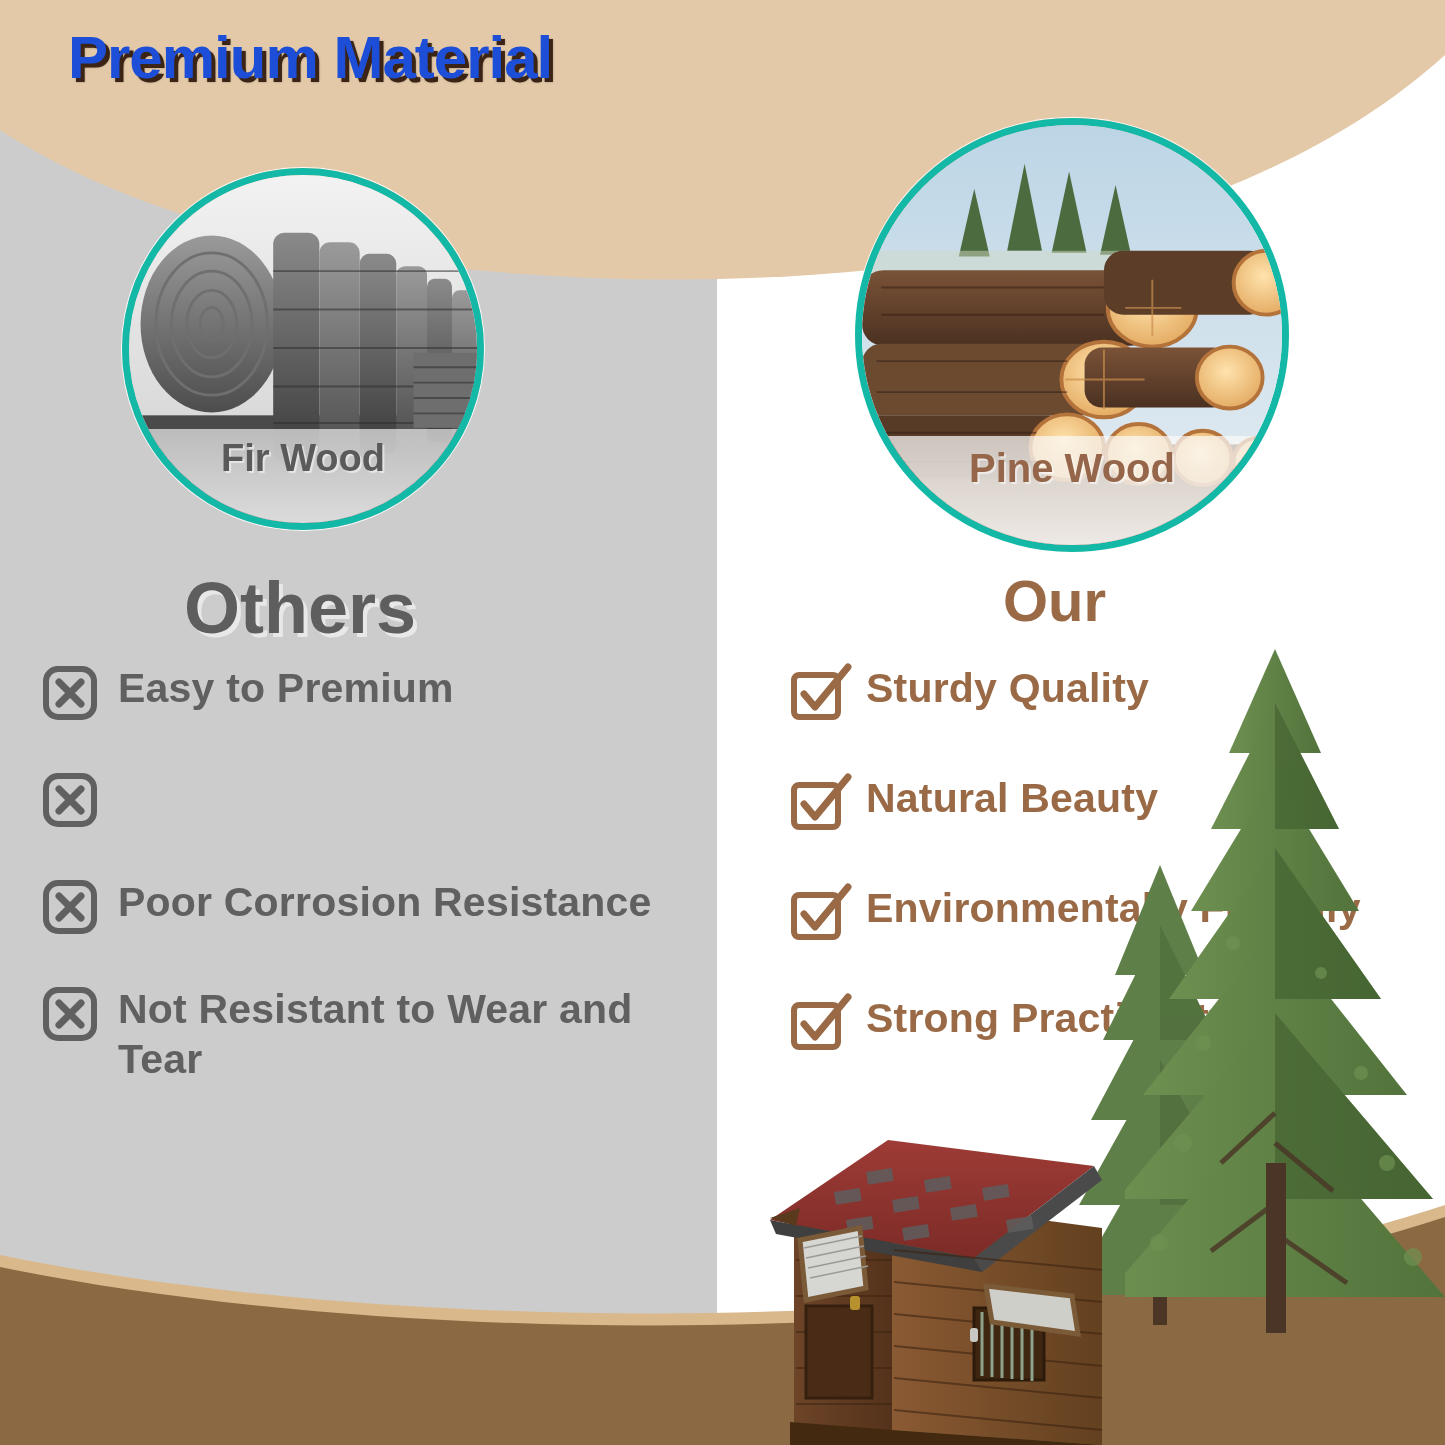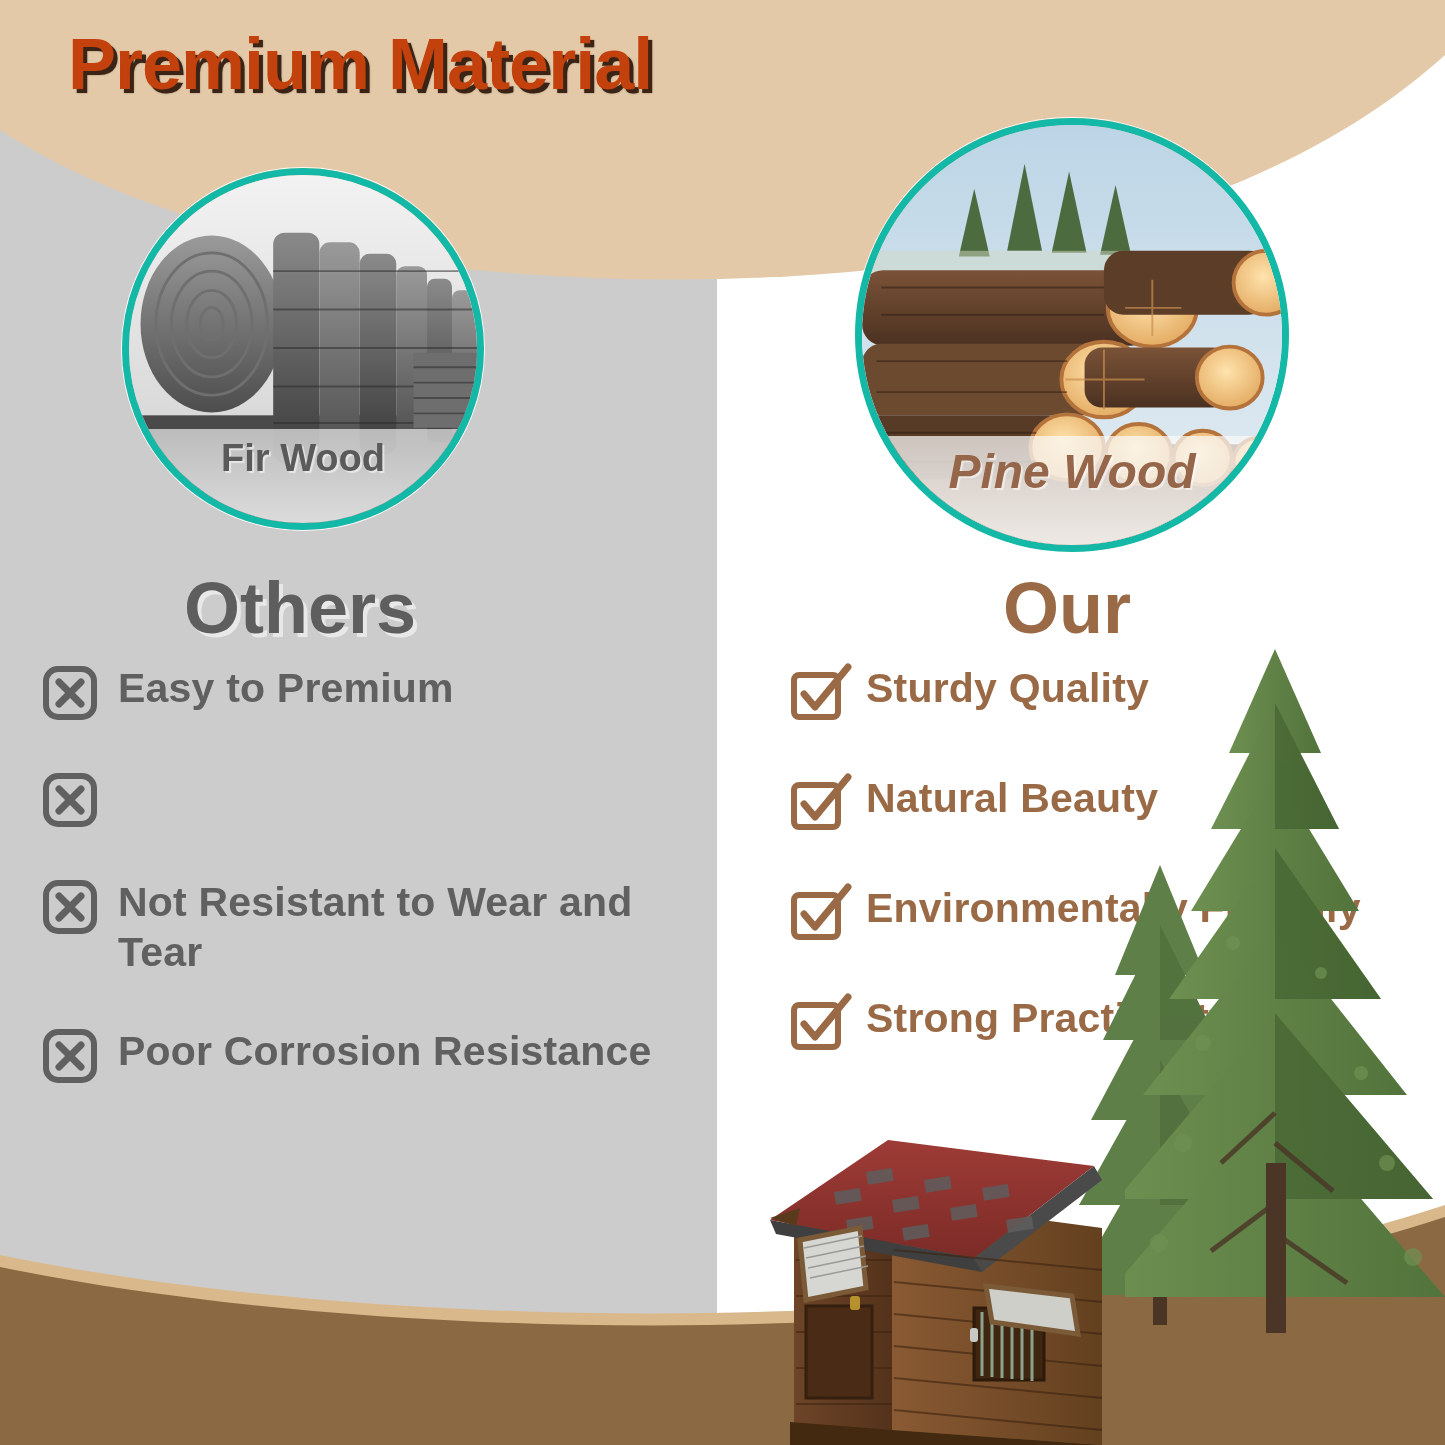--- a/index.html
+++ b/index.html
@@ -32,23 +32,23 @@
   
   .bottom-band{
     position:absolute;left:0;bottom:0;width:1445px;height:300px;
     overflow:hidden;
   }
   .bottom-band svg{display:block;}
 
   
   .title{
     position:absolute;left:68px;top:23px;
-    font-size:72px;font-weight:bold;
+    font-size:60px;font-weight:bold;
     letter-spacing:-1px;
-    color:#c2410c;
+    color:#1d4ed8;
     text-shadow:4px 4px 0 #3b2415, 4px 4px 2px rgba(0,0,0,.35);
     white-space:nowrap;
     z-index:6;
   }
 
   
   .circle{
     position:absolute;border-radius:50%;
     overflow:hidden;
     border:7px solid #14b8a6;
@@ -68,35 +68,34 @@
   }
   .circ-cap-left{
     height:24%;line-height:1.0;
     padding-top:3%;
     font-size:38px;color:#5a5a5a;
     background:linear-gradient(to bottom,rgba(236,236,236,.70),rgba(232,232,232,.92));
   }
   .circ-cap-right{
     height:23%;line-height:1.0;
     padding-top:3%;
-    font-size:48px;color:#96664a;
+    font-size:40px;color:#96664a;
     background:linear-gradient(to bottom,rgba(250,249,247,.72),rgba(247,245,242,.93));
-    font-style:italic;
   }
 
   
   .col-head{
     position:absolute;font-weight:bold;white-space:nowrap;z-index:6;
   }
   .col-head-others{
     left:184px;top:567px;font-size:72px;color:#5e5e5e;
     text-shadow:4px 4px 0 rgba(255,255,255,.55);
   }
   .col-head-our{
-    left:1003px;top:567px;font-size:72px;color:#9a6a46;
+    left:1003px;top:567px;font-size:58px;color:#9a6a46;
     text-shadow:4px 4px 0 rgba(255,255,255,.6);
   }
 
   
   .list{position:absolute;z-index:6;}
   .list-left{left:42px;top:663px;width:690px;}
   .list-right{left:790px;top:663px;width:655px;}
 
   .row{display:flex;align-items:flex-start;}
   .row-left{margin-bottom:49px;}
@@ -301,31 +300,31 @@
       </span>
     </div>
 
     <div class="row row-left">
       <span class="mark">
         <svg width="56" height="56" viewBox="0 0 56 56">
           <rect x="4" y="4" width="48" height="48" rx="12" ry="12" fill="none" stroke="#606060" stroke-width="6"></rect>
           <path d="M17,17 L39,39 M39,17 L17,39" stroke="#606060" stroke-width="7" stroke-linecap="round"></path>
         </svg>
       </span>
-      <span class="row-text" style="max-width:520px;">Not Resistant to Wear and Tear</span>
+      <span class="row-text">Poor Corrosion Resistance</span>
     </div>
 
     <div class="row row-left">
       <span class="mark">
         <svg width="56" height="56" viewBox="0 0 56 56">
           <rect x="4" y="4" width="48" height="48" rx="12" ry="12" fill="none" stroke="#606060" stroke-width="6"></rect>
           <path d="M17,17 L39,39 M39,17 L17,39" stroke="#606060" stroke-width="7" stroke-linecap="round"></path>
         </svg>
       </span>
-      <span class="row-text">Poor Corrosion Resistance</span>
+      <span class="row-text" style="max-width:520px;">Not Resistant to Wear and Tear</span>
     </div>
 
   </div>
 
   <div class="list list-right">
 
     <div class="row row-right">
       <span class="mark">
         <svg width="56" height="56" viewBox="0 0 56 56">
           <rect x="4" y="10" width="44" height="42" rx="5" ry="5" fill="none" stroke="#9a6a46" stroke-width="6"></rect>

